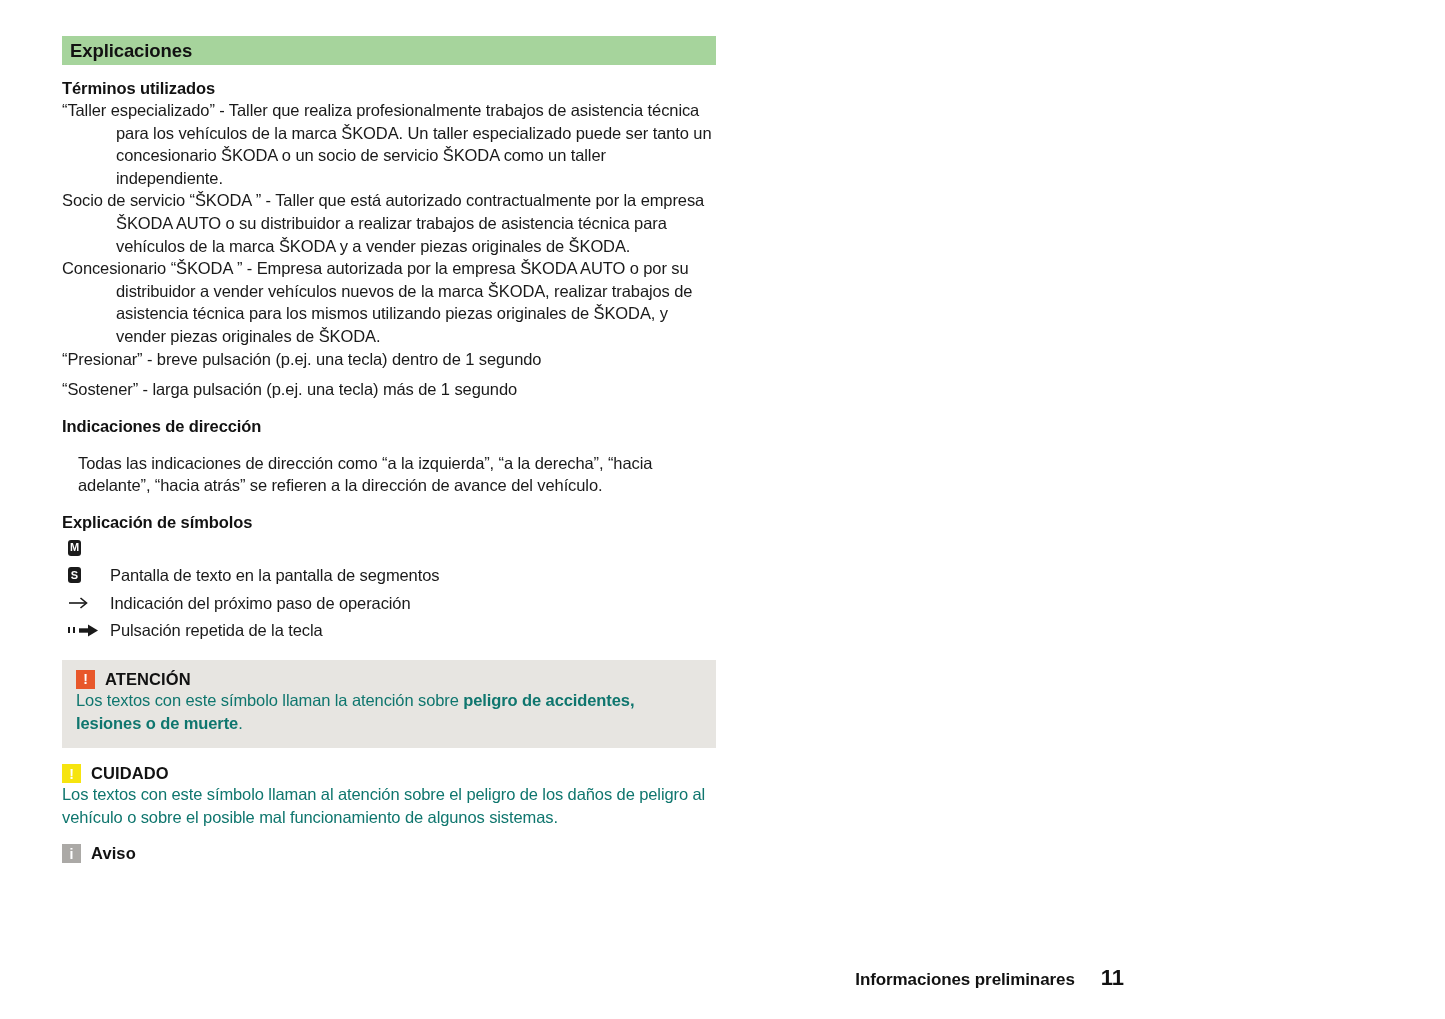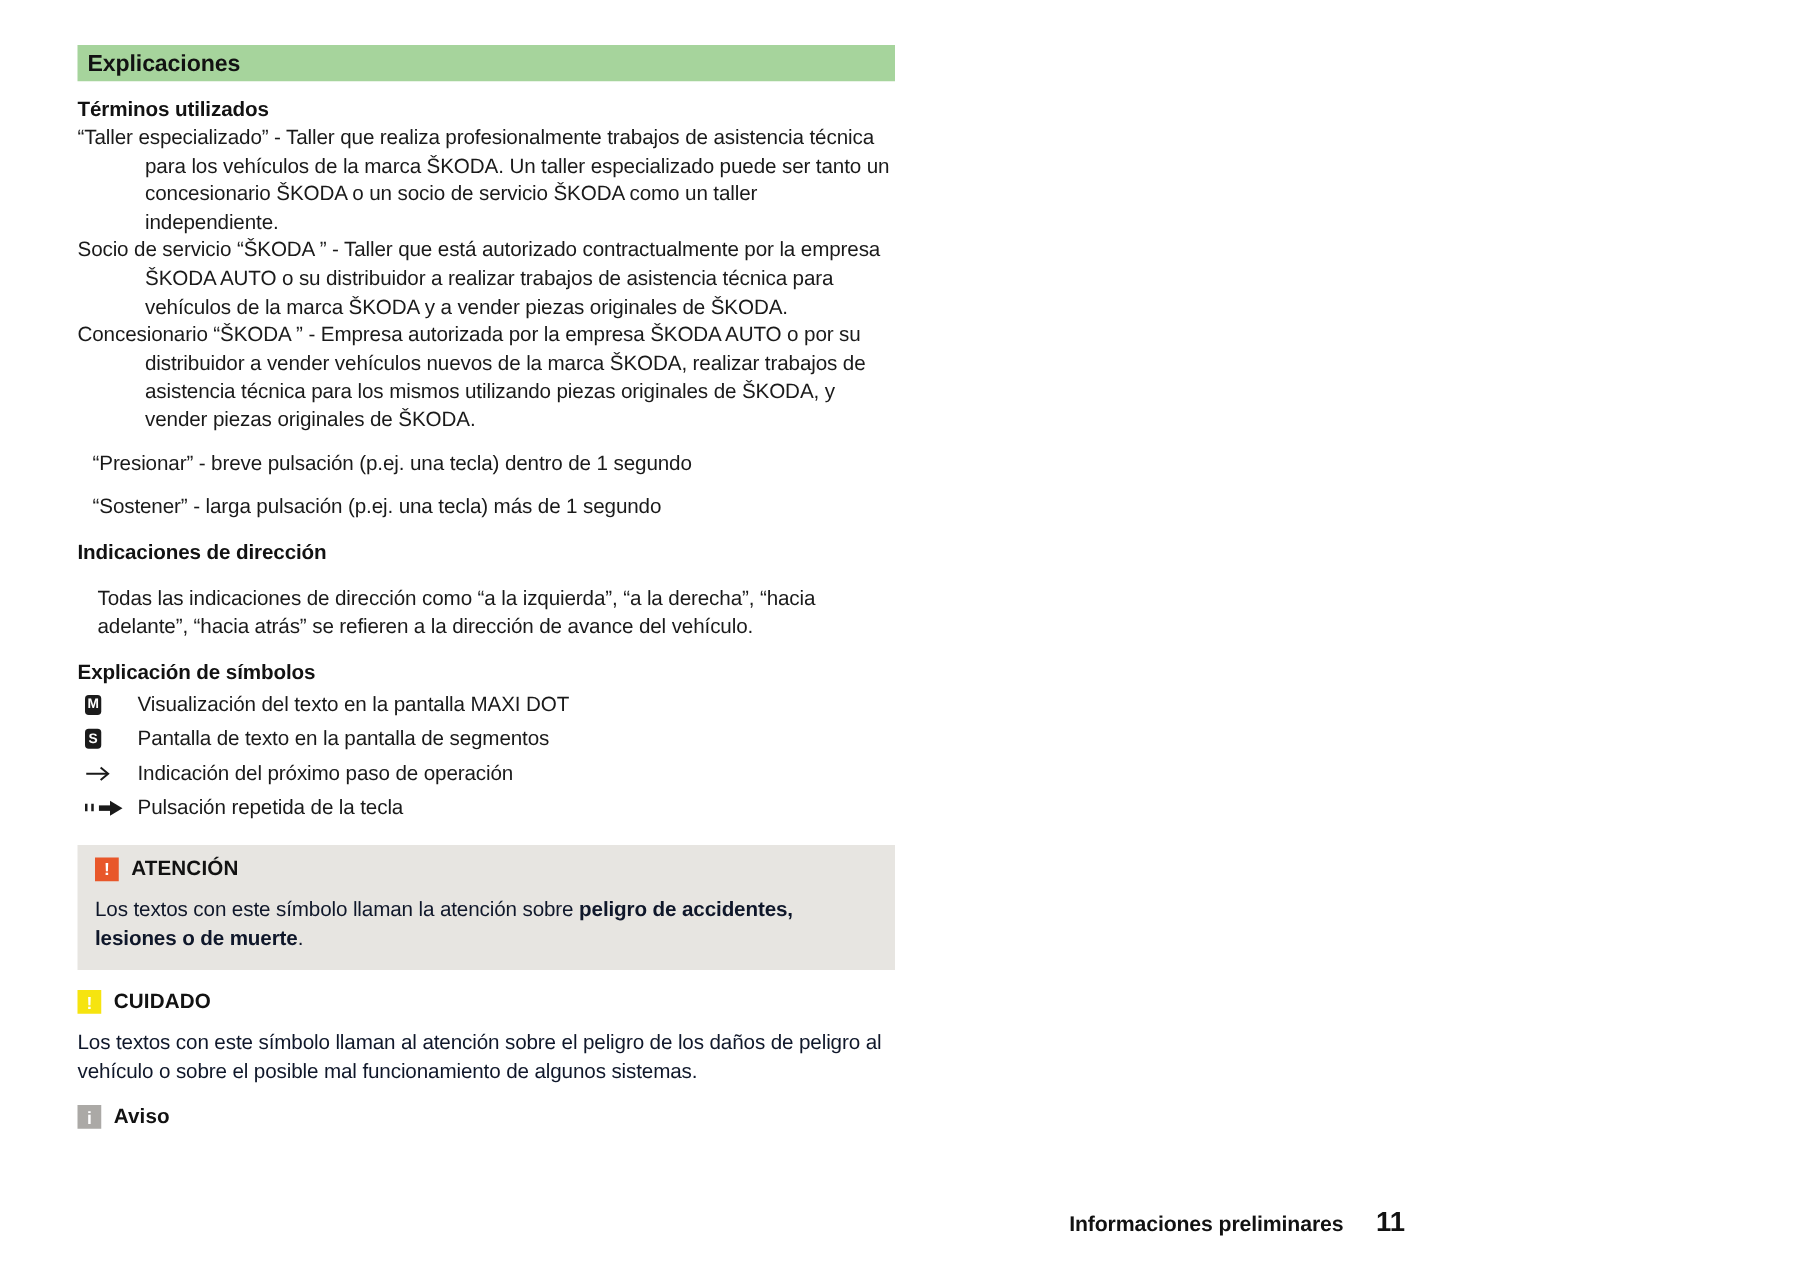--- a/index.html
+++ b/index.html
@@ -62,21 +62,21 @@
     text-indent: -54px;
     margin: 0 0 0 0;
     letter-spacing: -0.1px;
     color: #1a1a1a;
   }
 
   
   .body-line {
     font-size: 16.5px;
     line-height: 22.6px;
-    margin: 12px;
+    margin: 0;
     letter-spacing: -0.1px;
     color: #1a1a1a;
   }
   .body-line.spaced { margin-bottom: 8px; }
   .para {
     font-size: 16.5px;
     line-height: 22.6px;
     margin: 16px;
     letter-spacing: -0.1px;
     color: #1a1a1a;
@@ -149,23 +149,23 @@
   }
   .callout-title {
     font-size: 16.5px;
     font-weight: bold;
     color: #121212;
     letter-spacing: 0.1px;
   }
   .callout-body {
     font-size: 16.5px;
     line-height: 22.6px;
-    margin-top: 12px;
-    letter-spacing: -0.1px;
-    color: #0f172a;
+    margin-top: 0;
+    letter-spacing: -0.1px;
+    color: #0f766e;
   }
   .callout-body b { font-weight: bold; }
 
   .icon-sq {
     width: 19px;
     height: 19px;
     flex: 0 0 19px;
     display: inline-flex;
     align-items: center;
     justify-content: center;
@@ -221,21 +221,20 @@
     <p class="para">Todas las indicaciones de dirección como “a la izquierda”, “a la derecha”, “hacia adelante”, “hacia atrás” se refieren a la dirección de avance del vehículo.</p>
 
     <div class="subhead tight">Explicación de símbolos</div>
 
     <div class="sym-list">
 
       <div class="sym-row">
         <span class="sym-cell">
           <span class="badge-letter">M</span>
         </span>
-        <span class="sym-text">Visualización del texto en la pantalla MAXI DOT</span>
       </div>
 
       <div class="sym-row">
         <span class="sym-cell">
           <span class="badge-letter">S</span>
         </span>
         <span class="sym-text">Pantalla de texto en la pantalla de segmentos</span>
       </div>
 
       <div class="sym-row">

